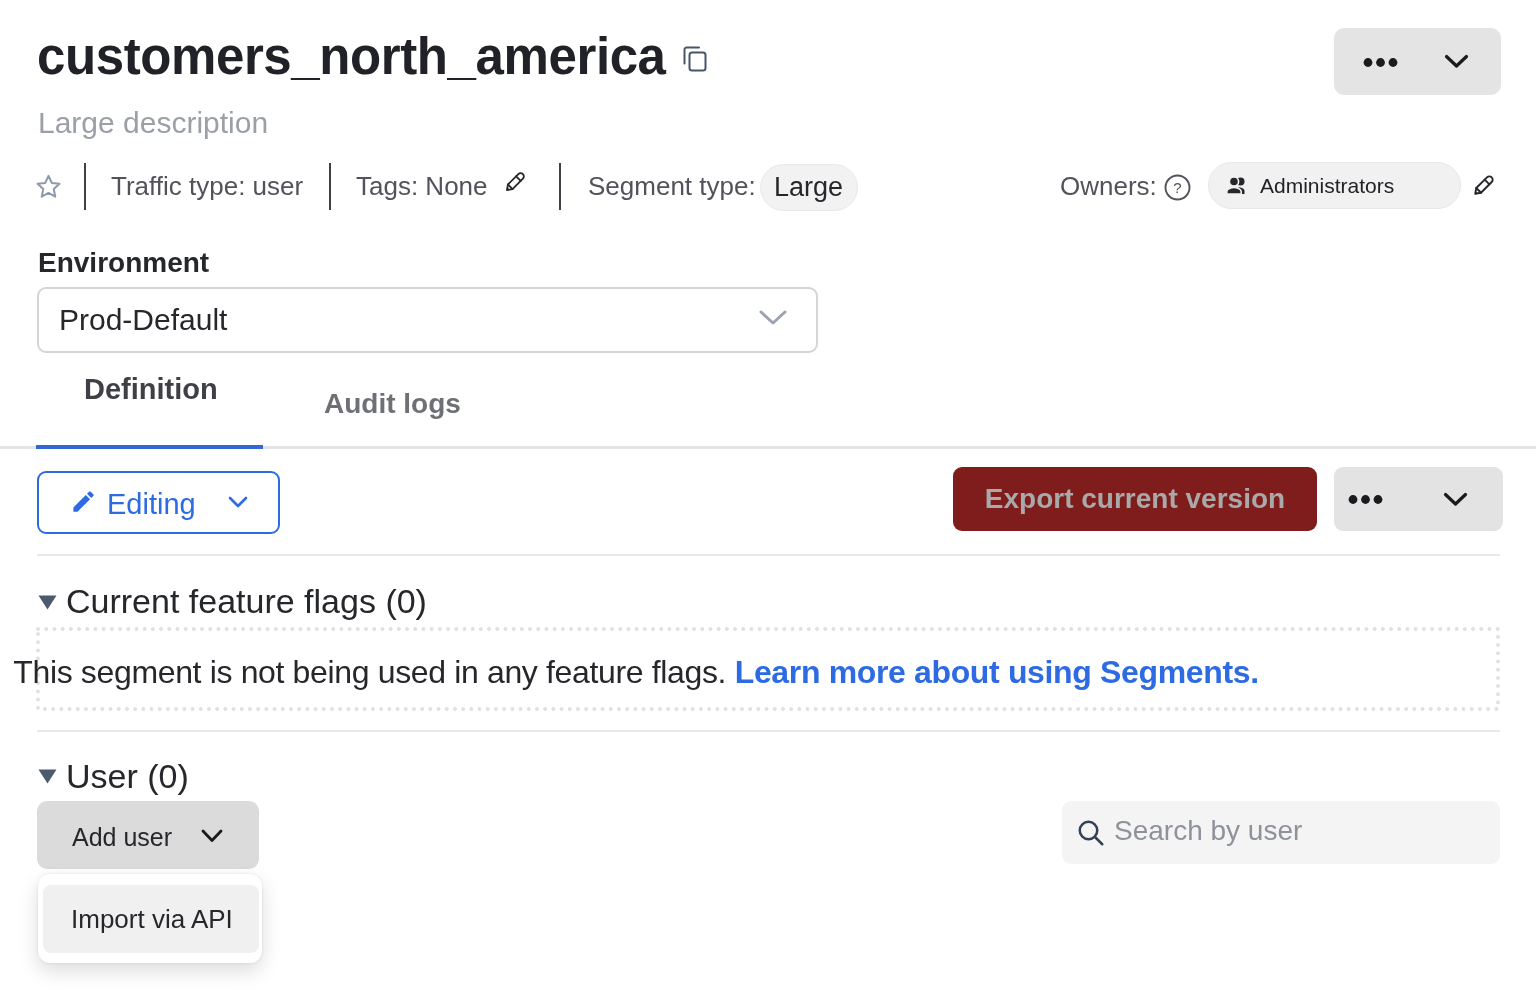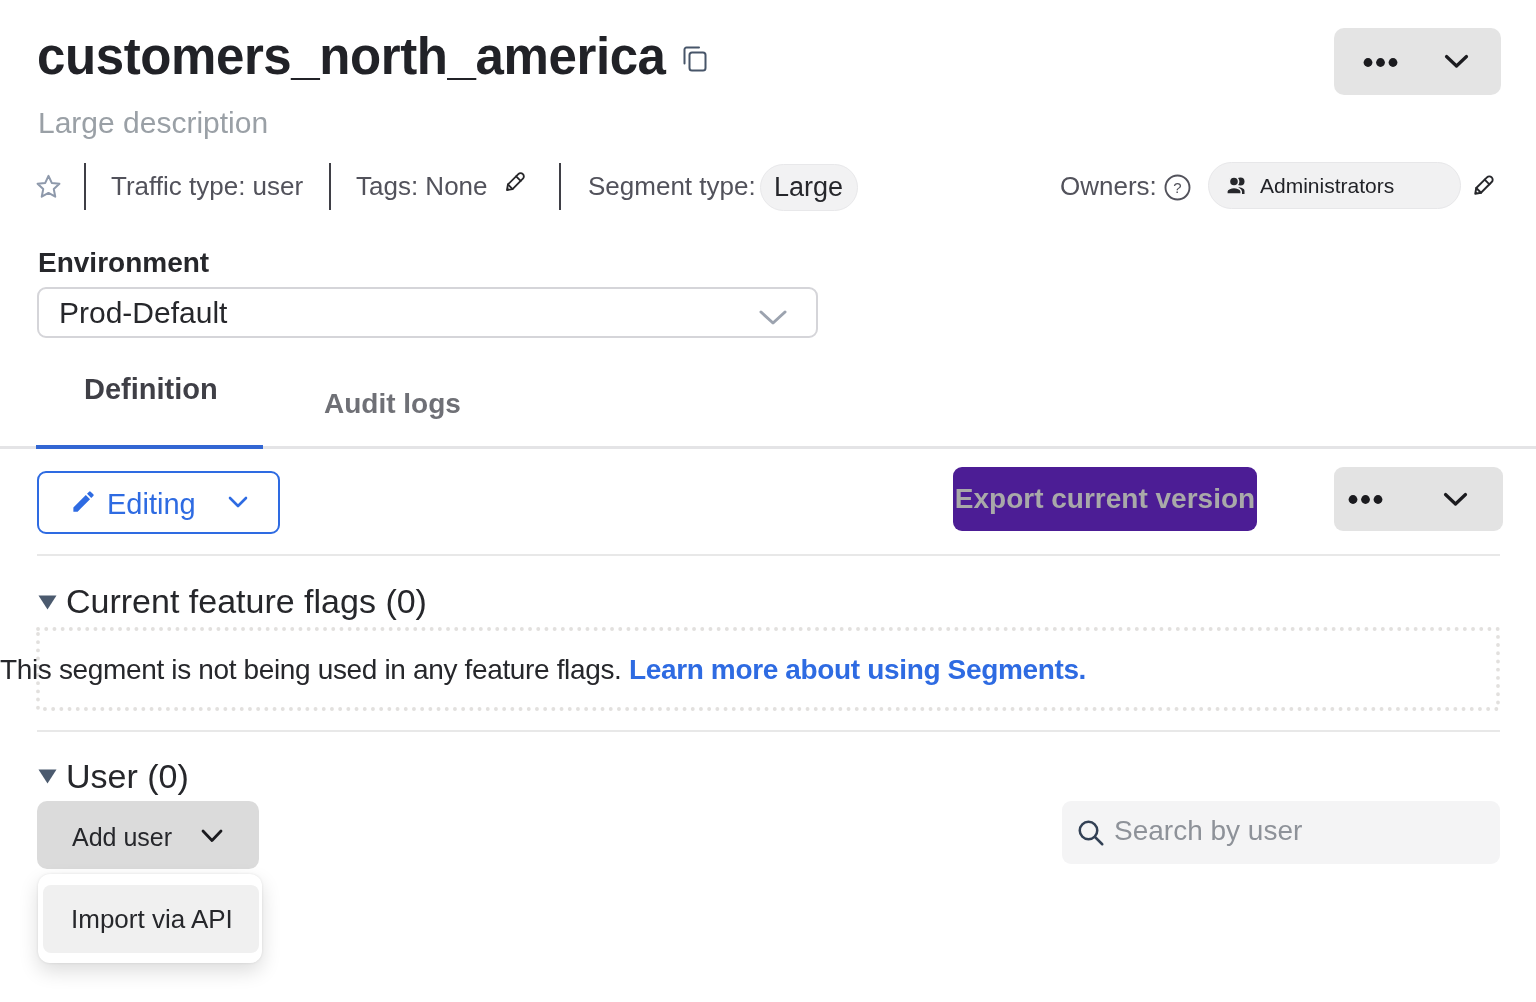--- a/index.html
+++ b/index.html
@@ -68,42 +68,42 @@
   <svg class="abs" style="left:1467px; top:171px;" width="31" height="31" viewBox="0 0 26 26" fill="none" stroke="#26272b" stroke-width="1.6" stroke-linecap="round" stroke-linejoin="round">
     <g transform="rotate(45 13 13)">
       <path d="M10.2 4.9 A2.8 2.8 0 0 1 15.8 4.9 L15.8 17.6 L13 21.6 L10.2 17.6 Z"></path>
       <path d="M10.2 7.6 L15.8 7.6"></path>
       <path d="M10.2 17.6 L15.8 17.6"></path>
       <path d="M11.9 19.9 L13 21.6 L14.1 19.9 Z" fill="#26272b" stroke="none"></path>
     </g>
   </svg>
 
   <div class="t" style="left:38px; top:249px; font-size:28px; font-weight:bold; color:#26272b;">Environment</div>
-  <div class="abs" style="left:37px; top:287px; width:781px; height:51px; background:#fff; border:2px solid #d5d5d9; border-radius:9px; display:flex; align-items:center; padding-left:20px;">
+  <div class="abs" style="left:37px; top:287px; width:781px; height:66px; background:#fff; border:2px solid #d5d5d9; border-radius:9px; display:flex; align-items:center; padding-left:20px;">
     <span style="font-size:30px; color:#26272b;">Prod-Default</span>
   </div>
   <svg class="abs" style="left:758px; top:309px;" width="30" height="17" viewBox="0 0 30 17" fill="none" stroke="#9ca3af" stroke-width="3" stroke-linecap="round" stroke-linejoin="round">
     <path d="M3 3 L15 14 L27 3"></path>
   </svg>
 
   <div class="t" style="left:84px; top:375px; font-size:29px; font-weight:bold; color:#3f3f46;">Definition</div>
   <div class="t" style="left:324px; top:390px; font-size:28px; font-weight:bold; color:#6f7076;">Audit logs</div>
   <div class="abs" style="left:0px; top:446px; width:1536px; height:2.5px; background:#e4e4e6;"></div>
   <div class="abs" style="left:36px; top:444.5px; width:227px; height:4.5px; background:#3266d3;"></div>
 
   <div class="abs" style="left:37px; top:471px; width:243px; height:63px; background:#fff; border:2px solid #2e6be2; border-radius:9px;"></div>
   <svg class="abs" style="left:70px; top:488px;" width="27" height="27" viewBox="0 0 24 24" fill="#2e6be2">
     <path d="M3 17.25V21h3.75L17.81 9.94l-3.75-3.75L3 17.25zM20.71 7.04c.39-.39.39-1.02 0-1.41l-2.34-2.34a.996.996 0 0 0-1.41 0l-1.83 1.83 3.75 3.75 1.83-1.83z"></path>
   </svg>
   <div class="t" style="left:107px; top:490px; font-size:29px; color:#2e6be2;">Editing</div>
   <svg class="abs" style="left:228px; top:496px;" width="20" height="12" viewBox="0 0 20 12" fill="none" stroke="#2e6be2" stroke-width="2.6" stroke-linecap="round" stroke-linejoin="round">
     <path d="M2 2 L10 10 L18 2"></path>
   </svg>
 
-  <div class="abs" style="left:953px; top:467px; width:304px; height:64px; background:#4c1d95; border-radius:9px; display:flex; align-items:center; justify-content:center;">
+  <div class="abs" style="left:953px; top:467px; width:364px; height:64px; background:#7f1d1d; border-radius:9px; display:flex; align-items:center; justify-content:center;">
     <span style="font-size:28px; font-weight:bold; color:#a9a9a9;">Export current version</span>
   </div>
   <div class="abs" style="left:1334px; top:467px; width:169px; height:64px; background:#e3e3e3; border-radius:9px;"></div>
   <svg class="abs" style="left:1348px; top:492px;" width="40" height="15" viewBox="0 0 40 15">
     <circle cx="5" cy="7.5" r="4.4" fill="#1b1b1f"></circle>
       <circle cx="17.5" cy="7.5" r="4.4" fill="#1b1b1f"></circle>
       <circle cx="30" cy="7.5" r="4.4" fill="#1b1b1f"></circle>
   </svg>
   <svg class="abs" style="left:1443px; top:492px;" width="25" height="15" viewBox="0 0 25 15" fill="none" stroke="#1b1b1f" stroke-width="3.2" stroke-linecap="round" stroke-linejoin="round">
     <path d="M2.5 2.5 L12.5 12 L22.5 2.5"></path>
@@ -112,21 +112,21 @@
   <div class="abs" style="left:37px; top:554px; width:1463px; height:2px; background:#e8e8e8;"></div>
 
   <svg class="abs" style="left:37px; top:594px;" width="21" height="17" viewBox="0 0 21 17">
     <path d="M1.5 1.5 H19.5 L10.5 15.5 Z" fill="#4b5a6e"></path>
   </svg>
   <div class="t" style="left:66px; top:584px; font-size:34px; color:#26272b;">Current feature flags (0)</div>
 
   <svg class="abs" style="left:36px; top:627px;" width="1464" height="84">
     <rect x="2" y="2" width="1460" height="80" fill="none" stroke="#e2e0de" stroke-width="3.8" stroke-dasharray="0.1 8.1" stroke-linecap="round"></rect>
   </svg>
-  <div class="t" style="left:0px; top:656px; width:1272px; font-size:28px; letter-spacing:-0.35px; color:#26272b;">This segment is not being used in any feature flags. <span style="color:#2e6be2; font-weight:bold;">Learn more about using Segments.</span></div>
+  <div class="t" style="left:0px; top:656px; width:1272px; text-align:center; font-size:32px; letter-spacing:-0.35px; color:#26272b;">This segment is not being used in any feature flags. <span style="color:#2e6be2; font-weight:bold;">Learn more about using Segments.</span></div>
 
   <div class="abs" style="left:37px; top:730px; width:1463px; height:2px; background:#e8e8e8;"></div>
 
   <svg class="abs" style="left:37px; top:768px;" width="21" height="17" viewBox="0 0 21 17">
     <path d="M1.5 1.5 H19.5 L10.5 15.5 Z" fill="#4b5a6e"></path>
   </svg>
   <div class="t" style="left:66px; top:759px; font-size:34px; color:#26272b;">User (0)</div>
 
   <div class="abs" style="left:37px; top:801px; width:222px; height:68px; background:#dbdbdb; border-radius:10px;"></div>
   <div class="t" style="left:72px; top:825px; font-size:25px; color:#26272b;">Add user</div>

